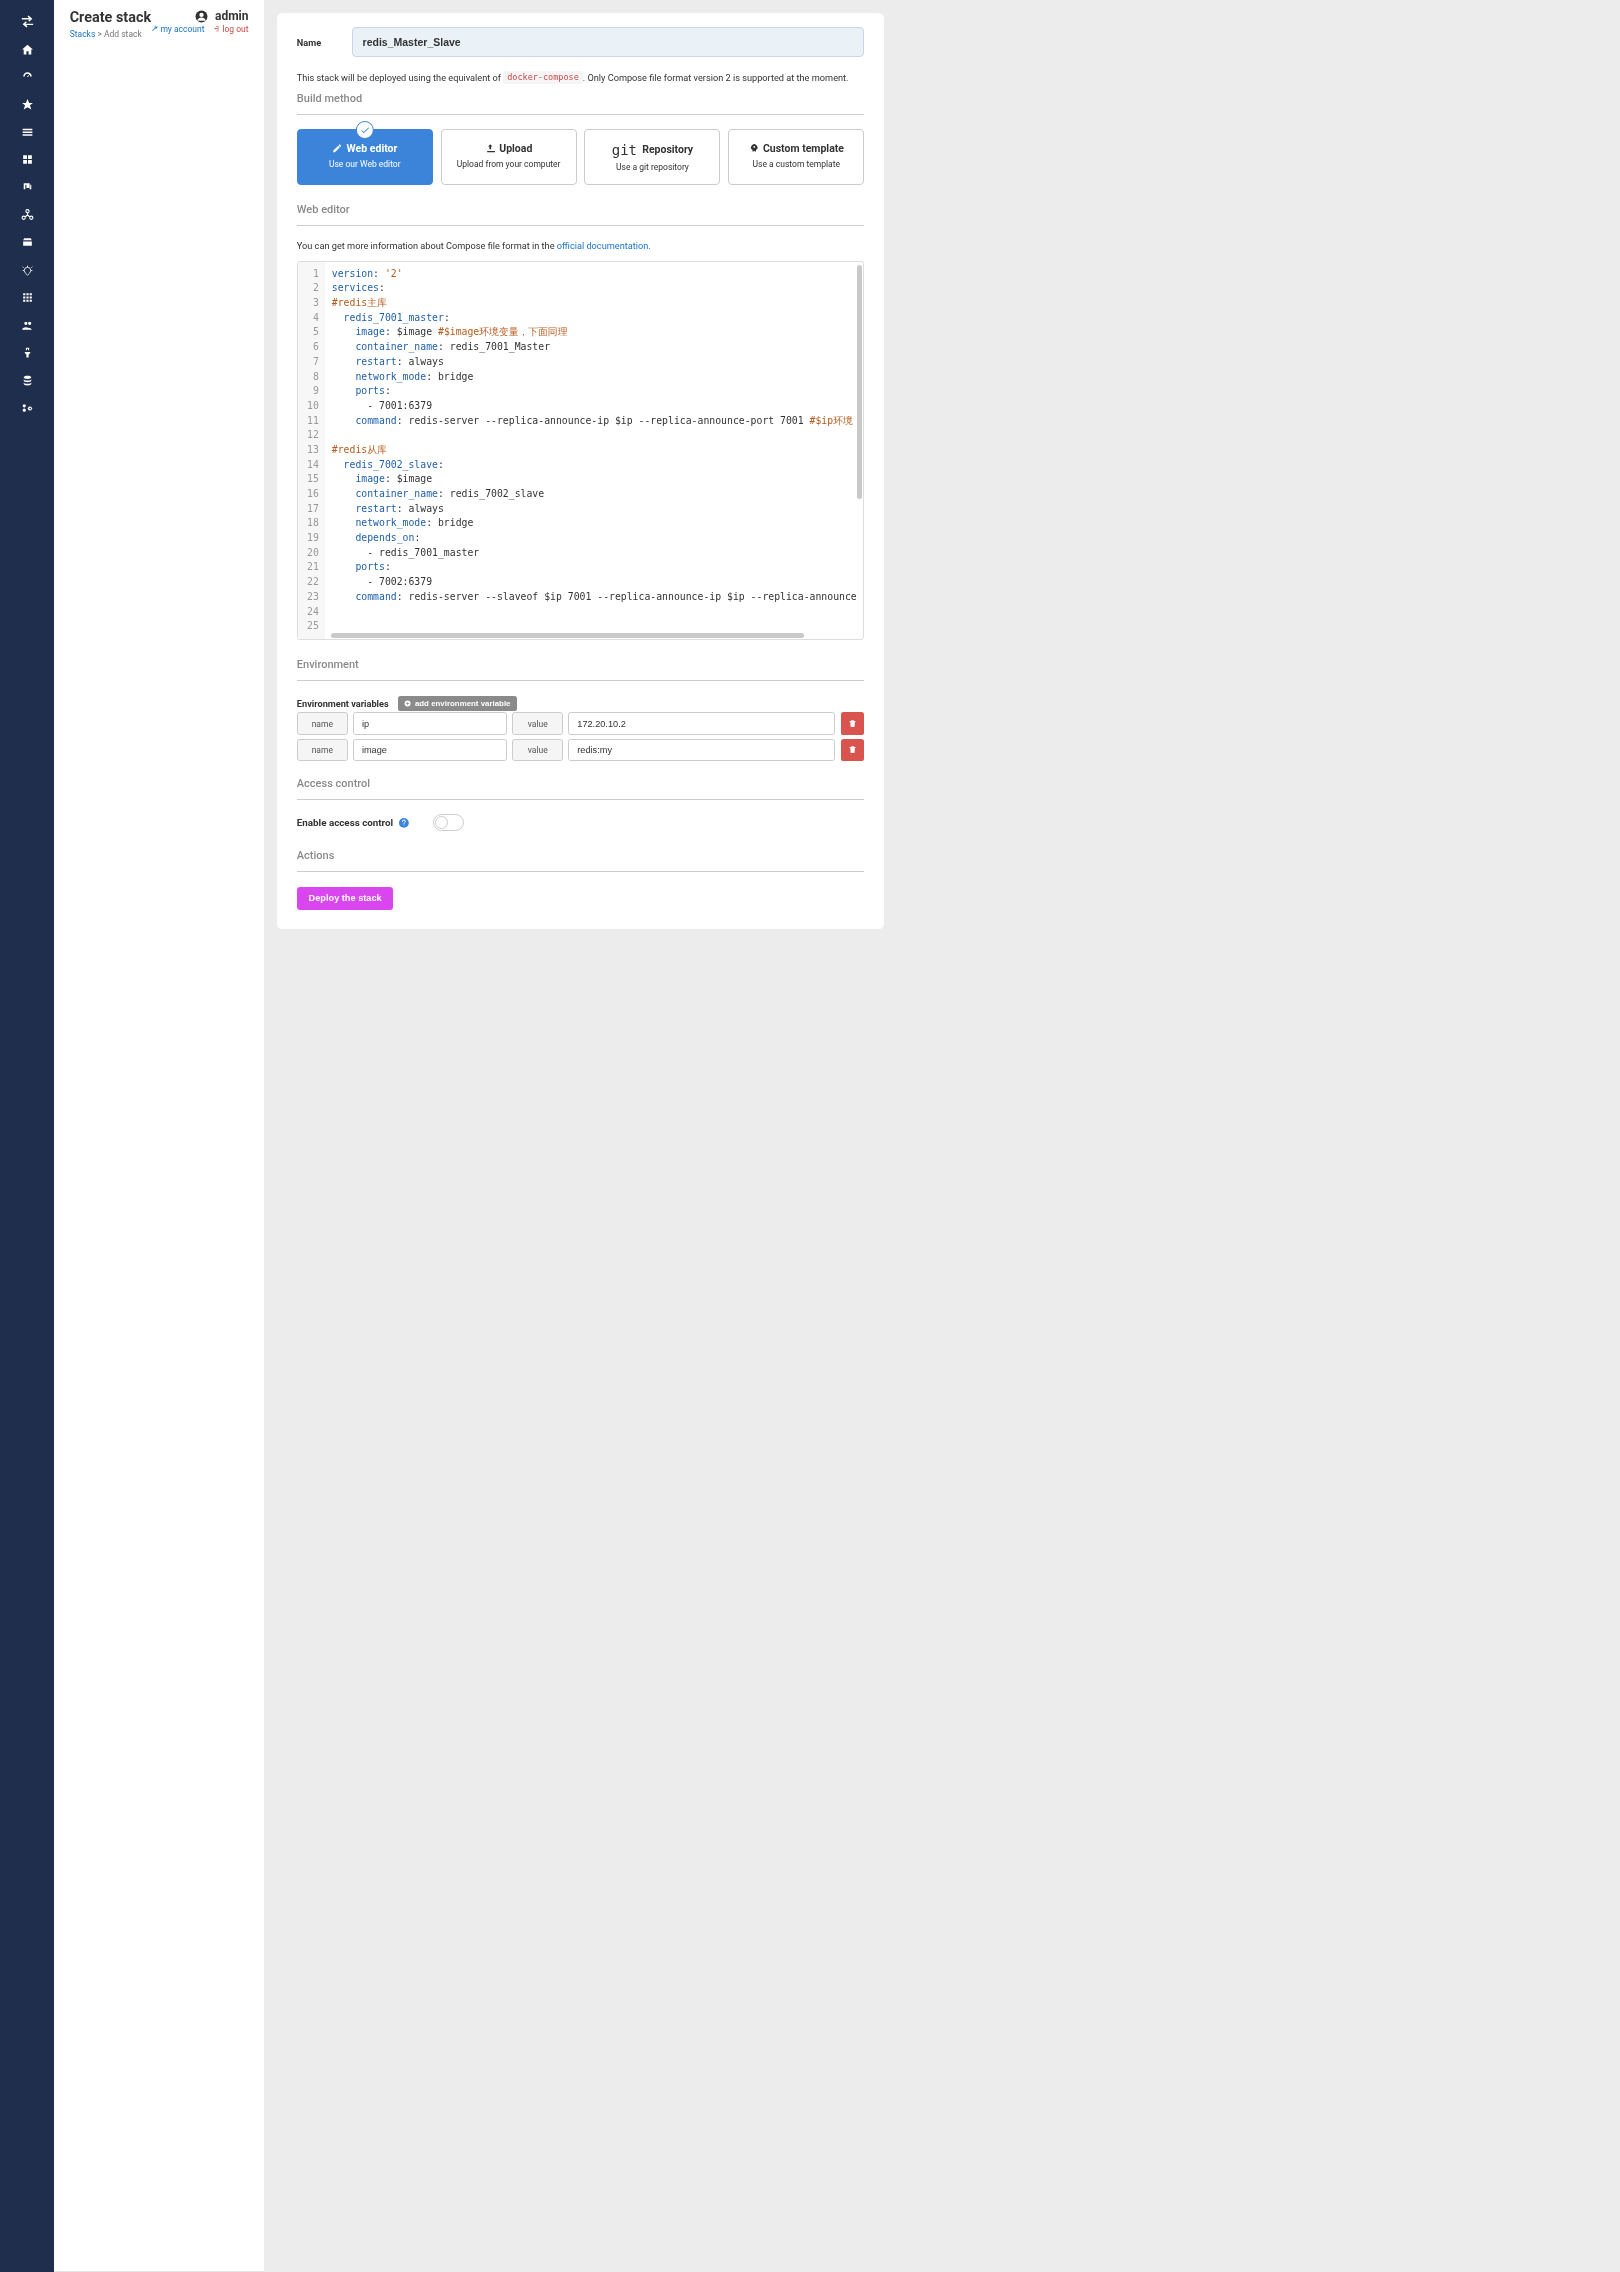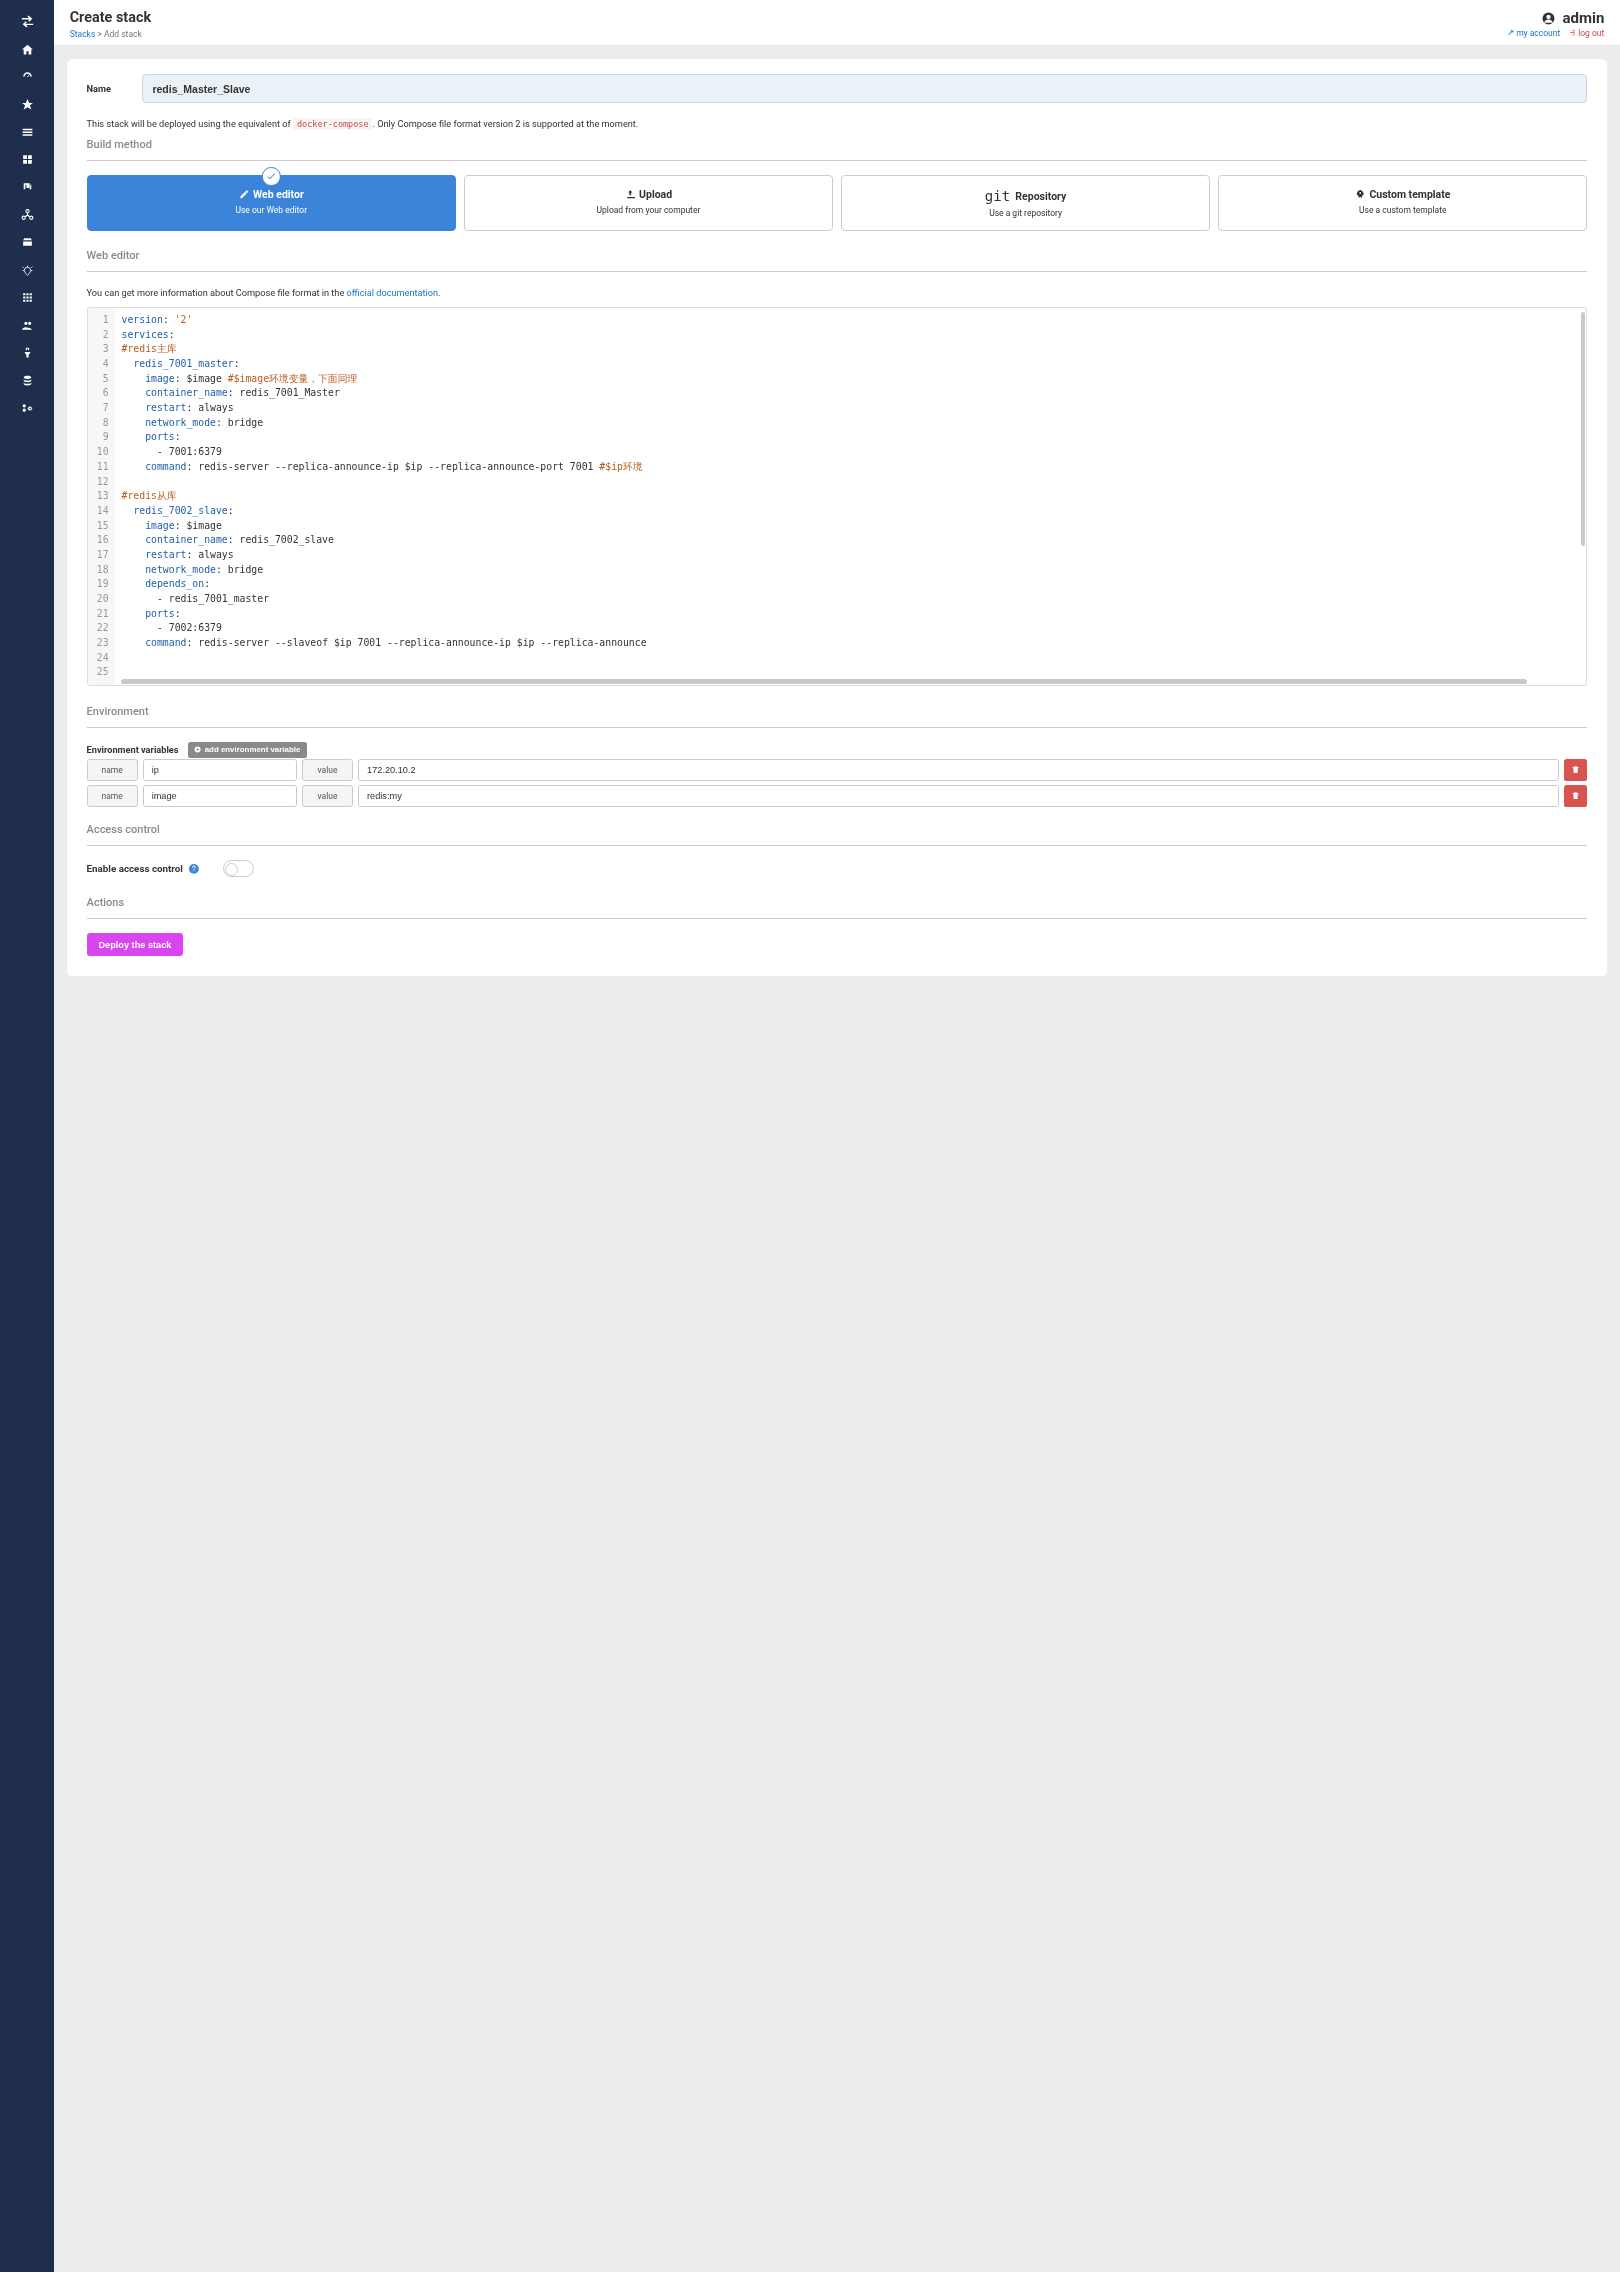--- a/index.html
+++ b/index.html
@@ -6,28 +6,28 @@
 body { font-family: -apple-system, BlinkMacSystemFont, "Segoe UI", Roboto, "Helvetica Neue", Arial, sans-serif; background: #ececec; color: #333; font-size: 9.2px; }
 .app { display: flex; min-height: 100vh; }
 
 
 .sidebar { width: 54px; background: #1f2e4d; display: flex; flex-direction: column; align-items: center; padding-top: 9.2px; gap: 2.6px; }
 .sidebar-item { width: 54px; height: 25px; display: flex; align-items: center; justify-content: center; color: #fff; cursor: pointer; }
 .sidebar-item svg { width: 13px; height: 13px; fill: #fff; }
 .sidebar-item.top svg { width: 17px; height: 17px; }
 
 
-.main { flex: 1; display: flex; flex-direction: column; }
+.main { flex: 1; display: flex; flex-direction: row; }
 .topbar { background: #fff; padding: 9.2px 15.7px 6.5px 15.7px; display: flex; justify-content: space-between; align-items: flex-start; border-bottom: 0.7px solid #e5e5e5; }
 .topbar-left h1 { font-size: 14.4px; font-weight: 700; color: #333; }
 .breadcrumb { font-size: 8.5px; margin-top: 2.6px; }
 .breadcrumb a { color: #1a73c8; text-decoration: none; }
 .breadcrumb .sep, .breadcrumb .current { color: #777; }
 .topbar-right { text-align: right; }
-.user-line { font-size: 15px; font-weight: 700; display: flex; align-items: center; justify-content: flex-end; gap: 7px; }
+.user-line { font-size: 12px; font-weight: 700; display: flex; align-items: center; justify-content: flex-end; gap: 7px; }
 .account-links { font-size: 8.5px; margin-top: 1.3px; }
 .account-links a { text-decoration: none; }
 .account-links .acct { color: #1a73c8; }
 .account-links .logout { color: #c94a4a; margin-left: 6.5px; }
 
 .content { padding: 13px; }
 .card { background: #fff; border-radius: 5.2px; padding: 14.4px 19.6px 19.6px 19.6px; }
 
 
 .form-row { display: flex; align-items: center; gap: 19.6px; margin-bottom: 14.4px; }

